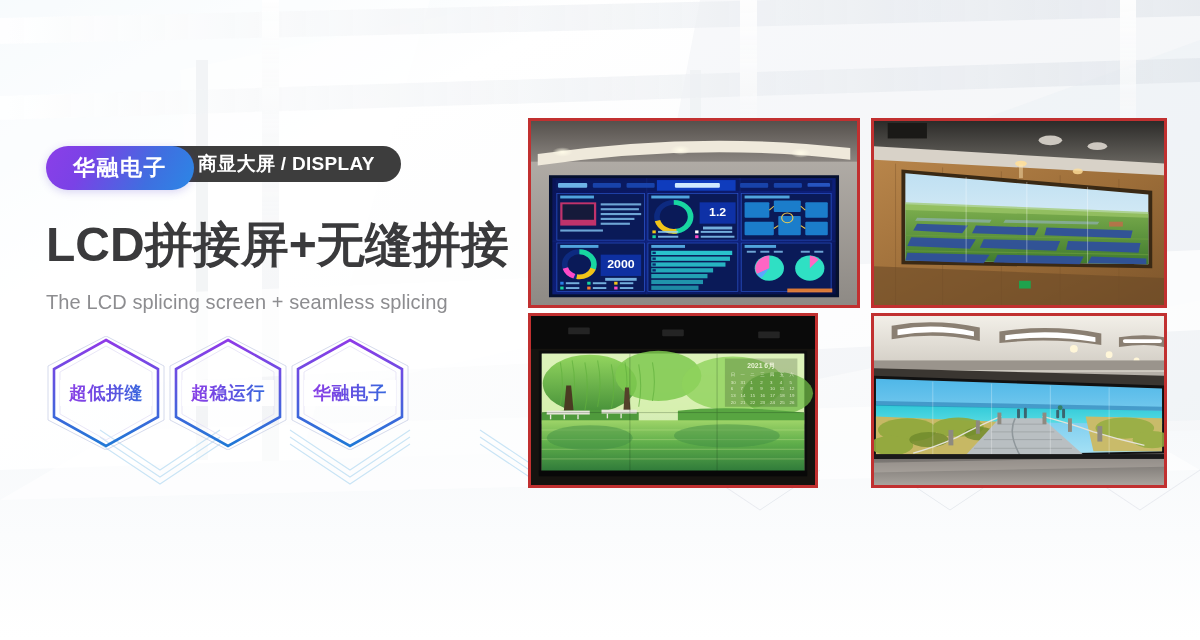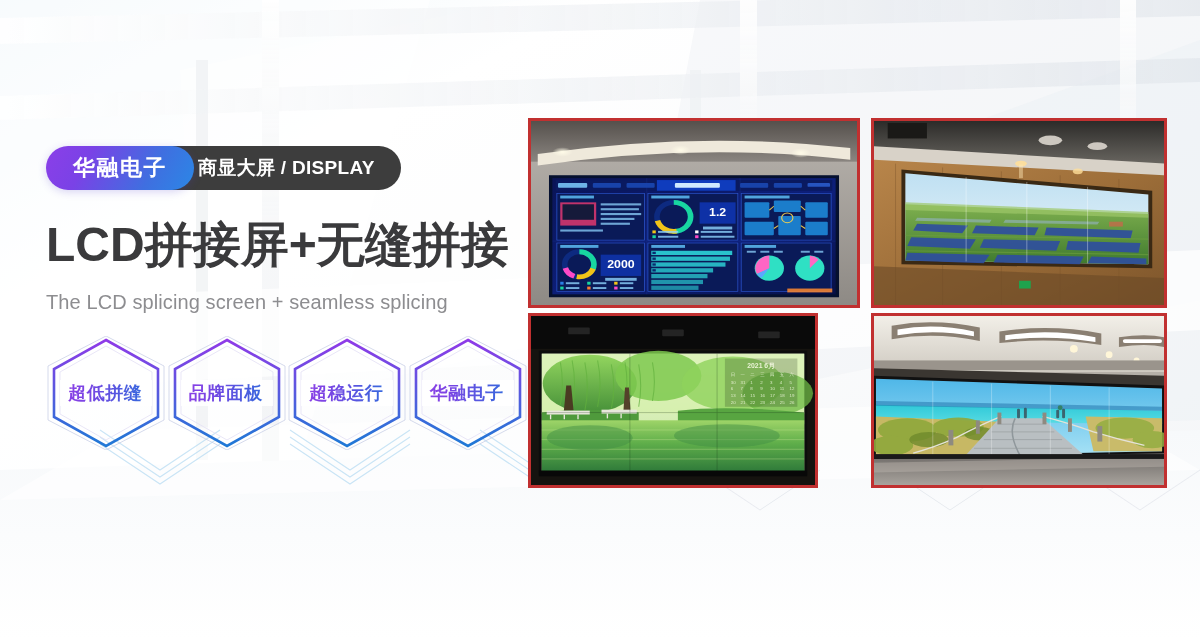--- a/index.html
+++ b/index.html
@@ -18,21 +18,21 @@
       linear-gradient(160deg,#f0f7fa 0%,#ffffff 22%,#fbfcfd 52%,#ffffff 75%,#f6f7f9 100%);
   }
   .bg-svg { position:absolute; inset:0; width:1200px; height:640px; }
 
   
   .left-col { position:absolute; left:46px; top:146px; width:480px; }
 
   
   .pill-wrap { position:relative; height:44px; display:inline-block; }
   .pill-dark {
-    position:absolute; left:86px; top:0; height:44px;
+    position:absolute; left:86px; top:0; height:36px;
     background:#3d3d3d; border-radius:22px;
     padding:0 26px 0 66px;
     display:flex; align-items:center;
     font-size:19px; font-weight:bold; color:#ffffff;
     letter-spacing:.3px; white-space:nowrap;
   }
   .pill-grad {
     position:absolute; left:0; top:0; height:44px; width:148px;
     border-radius:22px;
     background:linear-gradient(118deg,#8b3fe8 0%,#7a42e6 28%,#3f6fe0 70%,#2b87e6 100%);
@@ -169,35 +169,20 @@
             </linearGradient>
           </defs>
           <polygon points="60,4 112,33 112,81 60,110 8,81 8,33" fill="none" stroke="url(#hx1)" stroke-width="2.6"></polygon>
           <polygon points="60,0 118,30 118,84 60,114 2,84 2,30" fill="none" stroke="#c7cee6" stroke-width="1" opacity=".75"></polygon>
           <polygon points="60,10 106,36 106,78 60,104 14,78 14,36" fill="none" stroke="#e3e0f5" stroke-width="1" opacity=".8"></polygon>
           <rect x="14" y="44" width="92" height="26" fill="#ffffff" opacity=".88"></rect>
         </svg>
         <div class="hex-label">超低拼缝</div>
       </div>
 
-      <div class="hex-cell">
-        <svg width="120" height="114" viewBox="0 0 120 114">
-          <defs>
-            <linearGradient id="hx2" x1="0" y1="0" x2="0" y2="1">
-              <stop offset="0%" stop-color="#8f3ae8"></stop>
-                <stop offset="100%" stop-color="#1f79d6"></stop>
-            </linearGradient>
-          </defs>
-          <polygon points="60,4 112,33 112,81 60,110 8,81 8,33" fill="none" stroke="url(#hx2)" stroke-width="2.6"></polygon>
-          <polygon points="60,0 118,30 118,84 60,114 2,84 2,30" fill="none" stroke="#c7cee6" stroke-width="1" opacity=".75"></polygon>
-          <polygon points="60,10 106,36 106,78 60,104 14,78 14,36" fill="none" stroke="#e3e0f5" stroke-width="1" opacity=".8"></polygon>
-          <rect x="14" y="44" width="92" height="26" fill="#ffffff" opacity=".88"></rect>
-        </svg>
-        <div class="hex-label">品牌面板</div>
-      </div>
 
       <div class="hex-cell">
         <svg width="120" height="114" viewBox="0 0 120 114">
           <defs>
             <linearGradient id="hx3" x1="0" y1="0" x2="0" y2="1">
               <stop offset="0%" stop-color="#8f3ae8"></stop>
                 <stop offset="100%" stop-color="#1f79d6"></stop>
             </linearGradient>
           </defs>
           <polygon points="60,4 112,33 112,81 60,110 8,81 8,33" fill="none" stroke="url(#hx3)" stroke-width="2.6"></polygon>

